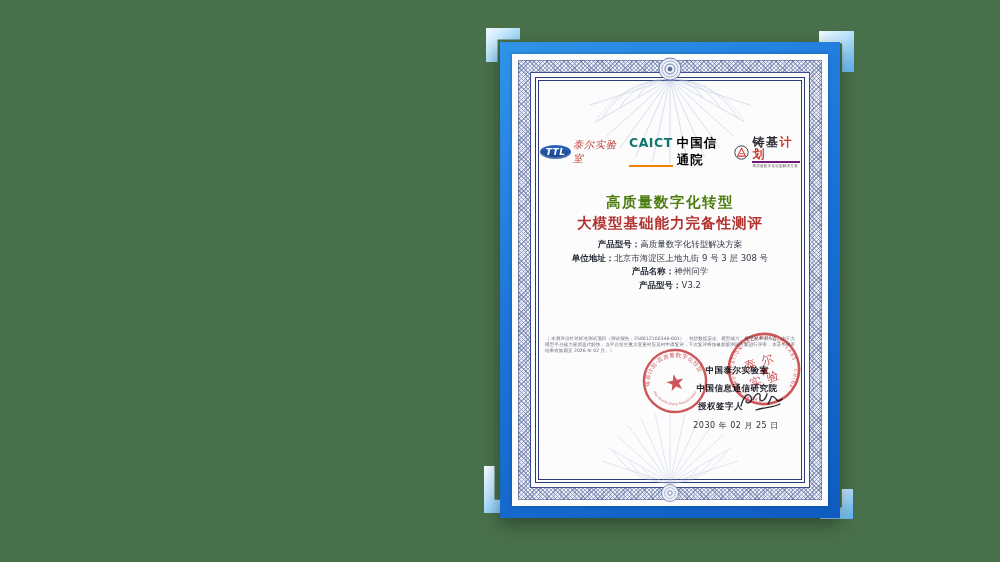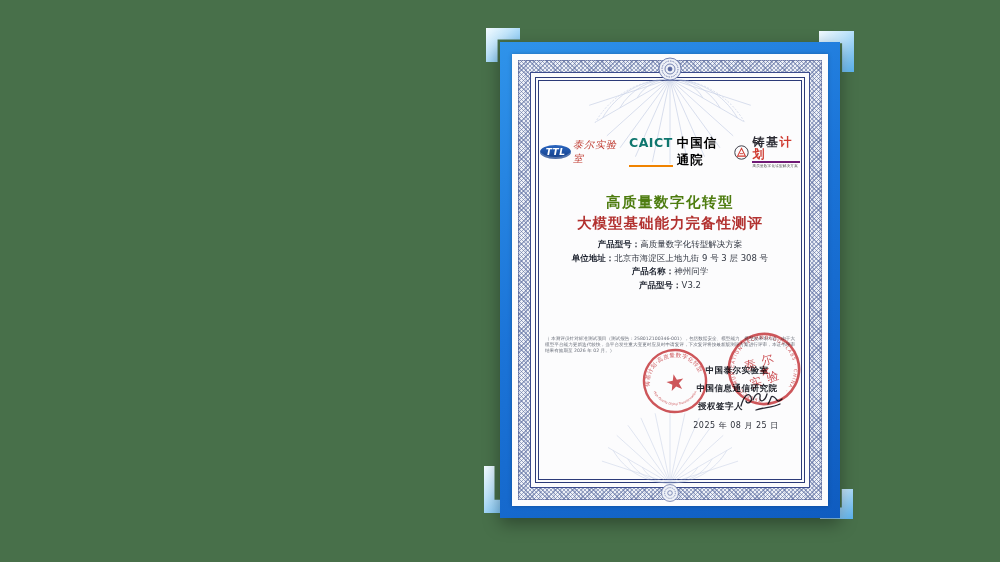--- a/index.html
+++ b/index.html
@@ -201,21 +201,21 @@
       <div class="issuer2">中国信息通信研究院</div>
       <div class="signer">授权签字人</div>
       <svg class="signature" width="50" height="28" viewBox="0 0 50 28">
         <g stroke="#262630" stroke-width="1.3" fill="none" stroke-linecap="round">
           <path d="M3 17 C6 6 11 3 13 8 C15 13 9 16 8 12"></path>
           <path d="M15 11 C18 3 23 3 22 8 C21 14 27 13 29 5"></path>
           <path d="M30 15 C34 9 32 6 36 8 C40 10 38 15 44 10"></path>
           <path d="M18 21 C26 18 34 19 42 15"></path>
         </g>
       </svg>
-      <div class="date">2025 年 08 月 25 日</div>
+      <div class="date">2030 年 02 月 25 日</div>
 
       <svg class="stamp left" width="68" height="68" viewBox="0 0 68 68">
         <g transform="rotate(-12 34 34)">
           <circle cx="34" cy="34" r="31" fill="none" stroke="#c5383d" stroke-width="2.4"></circle>
           <defs>
             <path id="arcTL" d="M 8,36 A 26,26 0 0 1 60,36" fill="none"></path>
             <path id="arcBL" d="M 10.5,39 A 24,24 0 0 0 57.5,39" fill="none"></path>
           </defs>
           <text font-size="5.6" fill="#c5383d" letter-spacing="0.4">
             <textPath href="#arcTL" startOffset="2">铸基计划·高质量数字化转型</textPath>

